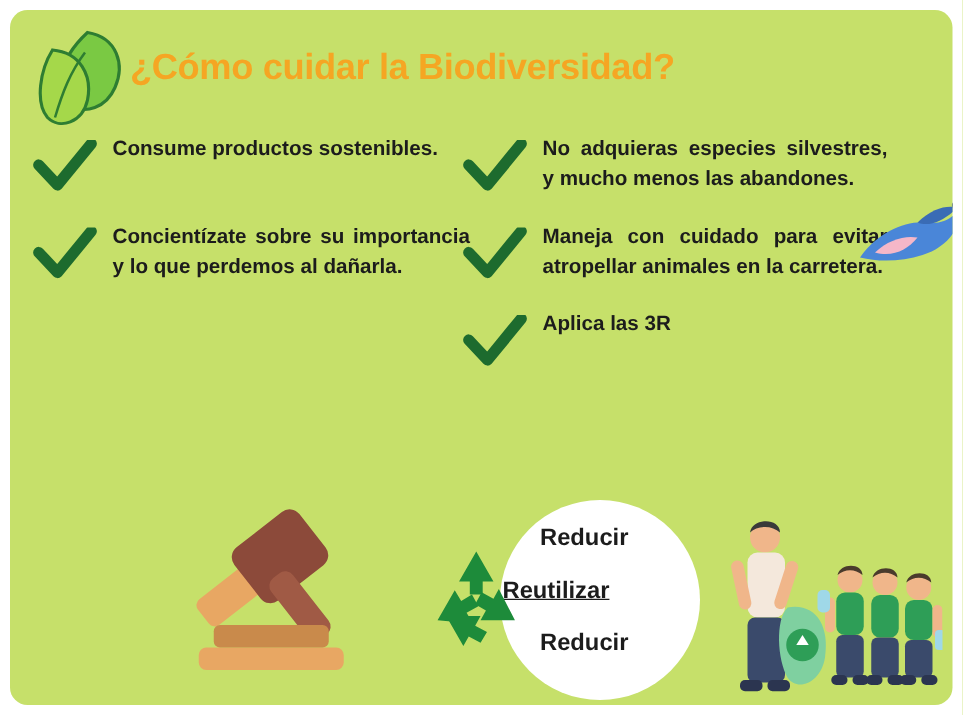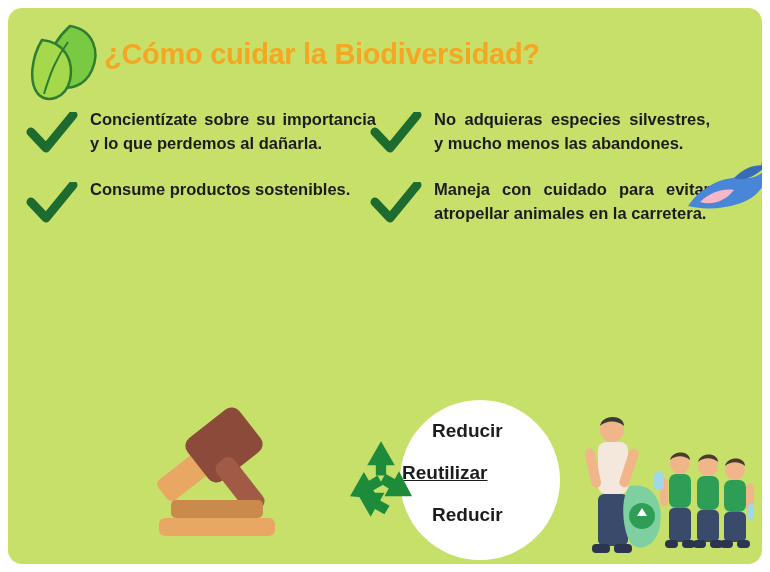--- a/index.html
+++ b/index.html
@@ -148,32 +148,32 @@
     <div class="title">¿Cómo cuidar la Biodiversidad?</div>
 
     <div class="col col-left">
 
       <div class="tip">
         <span class="check">
           <svg viewBox="0 0 52 44" width="52" height="44">
             <path d="M5 20 L20 36 L47 3" fill="none" stroke="#1d6b2e" stroke-width="9" stroke-linecap="round" stroke-linejoin="round"></path>
           </svg>
         </span>
+        <div class="tip-text nojust">Consume productos sostenibles.</div>
+      </div>
+
+      <div class="tip">
+        <span class="check">
+          <svg viewBox="0 0 52 44" width="52" height="44">
+            <path d="M5 20 L20 36 L47 3" fill="none" stroke="#1d6b2e" stroke-width="9" stroke-linecap="round" stroke-linejoin="round"></path>
+          </svg>
+        </span>
         <div class="tip-text">Concientízate sobre su importancia y lo que perdemos al dañarla.</div>
       </div>
 
-      <div class="tip">
-        <span class="check">
-          <svg viewBox="0 0 52 44" width="52" height="44">
-            <path d="M5 20 L20 36 L47 3" fill="none" stroke="#1d6b2e" stroke-width="9" stroke-linecap="round" stroke-linejoin="round"></path>
-          </svg>
-        </span>
-        <div class="tip-text nojust">Consume productos sostenibles.</div>
-      </div>
-
 
     </div>
 
     <div class="col col-right">
 
       <div class="tip">
         <span class="check">
           <svg viewBox="0 0 52 44" width="52" height="44">
             <path d="M5 20 L20 36 L47 3" fill="none" stroke="#1d6b2e" stroke-width="9" stroke-linecap="round" stroke-linejoin="round"></path>
           </svg>
@@ -183,20 +183,28 @@
 
       <div class="tip">
         <span class="check">
           <svg viewBox="0 0 52 44" width="52" height="44">
             <path d="M5 20 L20 36 L47 3" fill="none" stroke="#1d6b2e" stroke-width="9" stroke-linecap="round" stroke-linejoin="round"></path>
           </svg>
         </span>
         <div class="tip-text">Maneja con cuidado para evitar atropellar animales en la carretera.</div>
       </div>
 
+      <div class="tip">
+        <span class="check">
+          <svg viewBox="0 0 52 44" width="52" height="44">
+            <path d="M5 20 L20 36 L47 3" fill="none" stroke="#1d6b2e" stroke-width="9" stroke-linecap="round" stroke-linejoin="round"></path>
+          </svg>
+        </span>
+        <div class="tip-text nojust">Aplica las 3R</div>
+      </div>
 
     </div>
 
     <div class="recycle-circle"></div>
     <div class="rw rw1">Reducir</div>
     <div class="rw rw2">Reutilizar</div>
     <div class="rw rw3">Reducir</div>
 
     <div class="recycle-logo">
       <svg viewBox="0 0 100 100" width="86" height="86">

